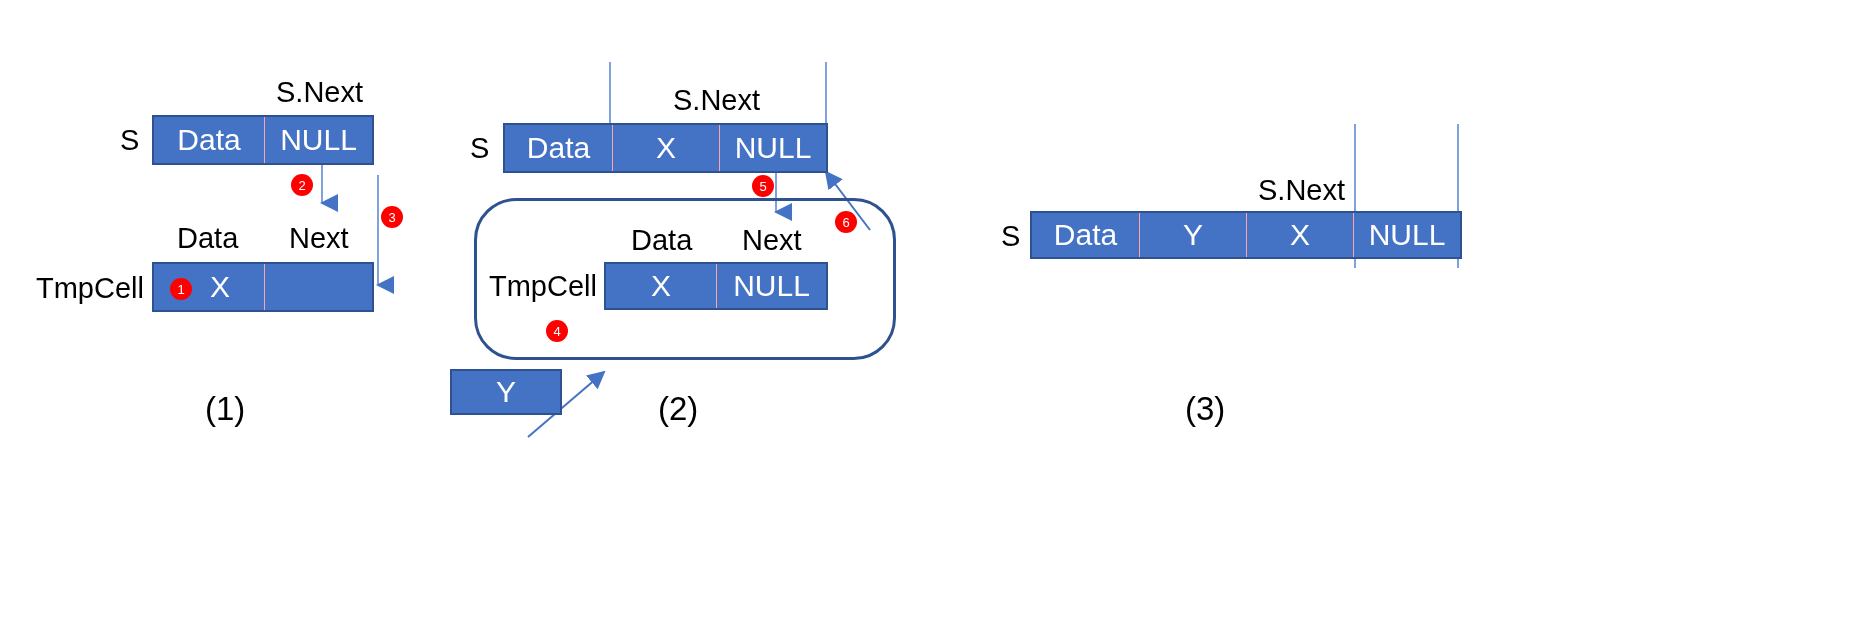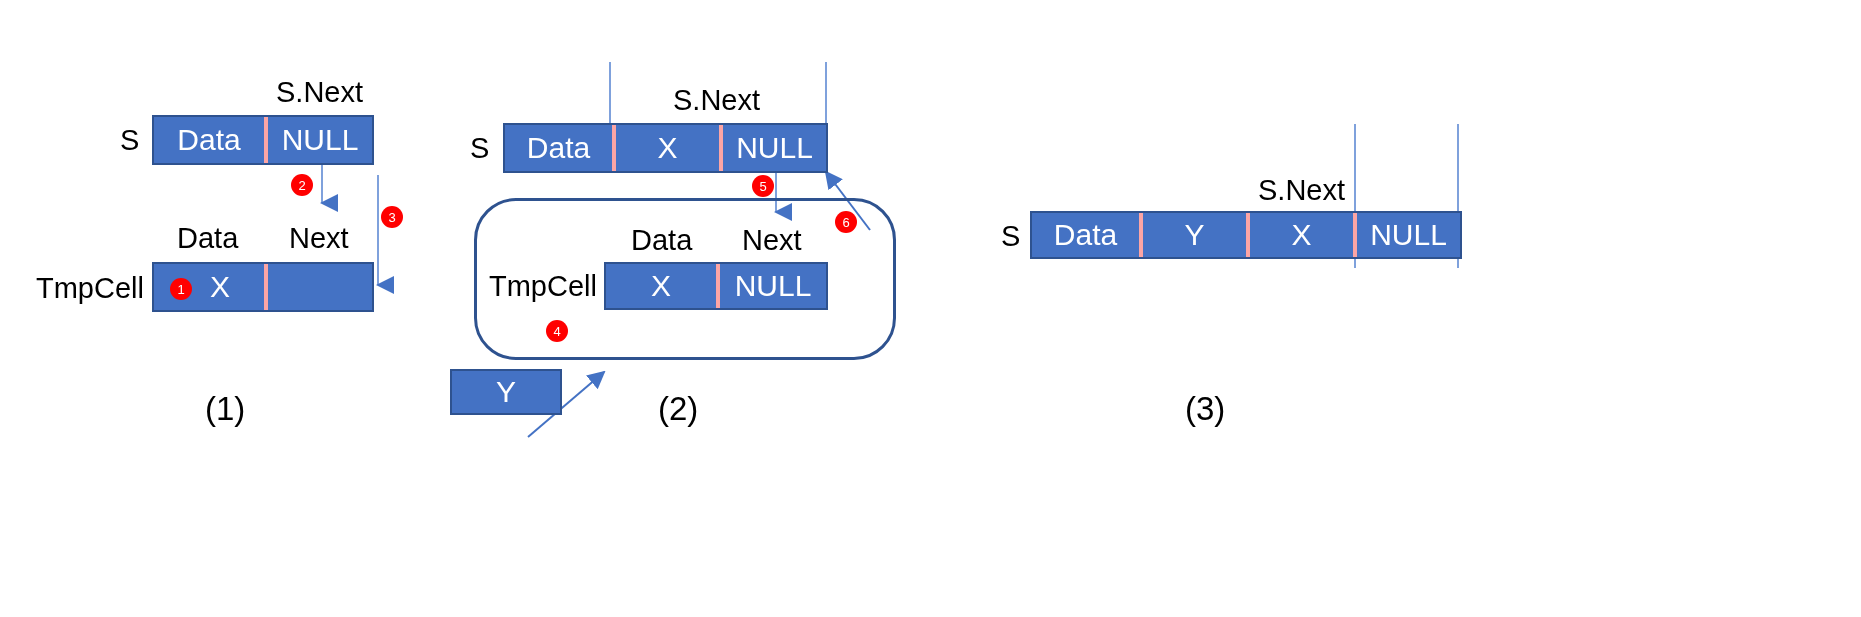--- a/index.html
+++ b/index.html
@@ -40,21 +40,21 @@
     display: flex;
     align-items: center;
     justify-content: center;
     color: #ffffff;
     font-size: 30px;
     font-family: "Liberation Sans", sans-serif;
     background: #4472C4;
     position: relative;
   }
   .cell + .cell {
-    border-left: 4px solid #fca5a5;
+    border-left: 1px solid #fca5a5;
   }
   .plainbox {
     position: absolute;
     box-sizing: border-box;
     border: 2px solid #2E528F;
     background: #4472C4;
     display: flex;
     align-items: center;
     justify-content: center;
     color: #fff;

